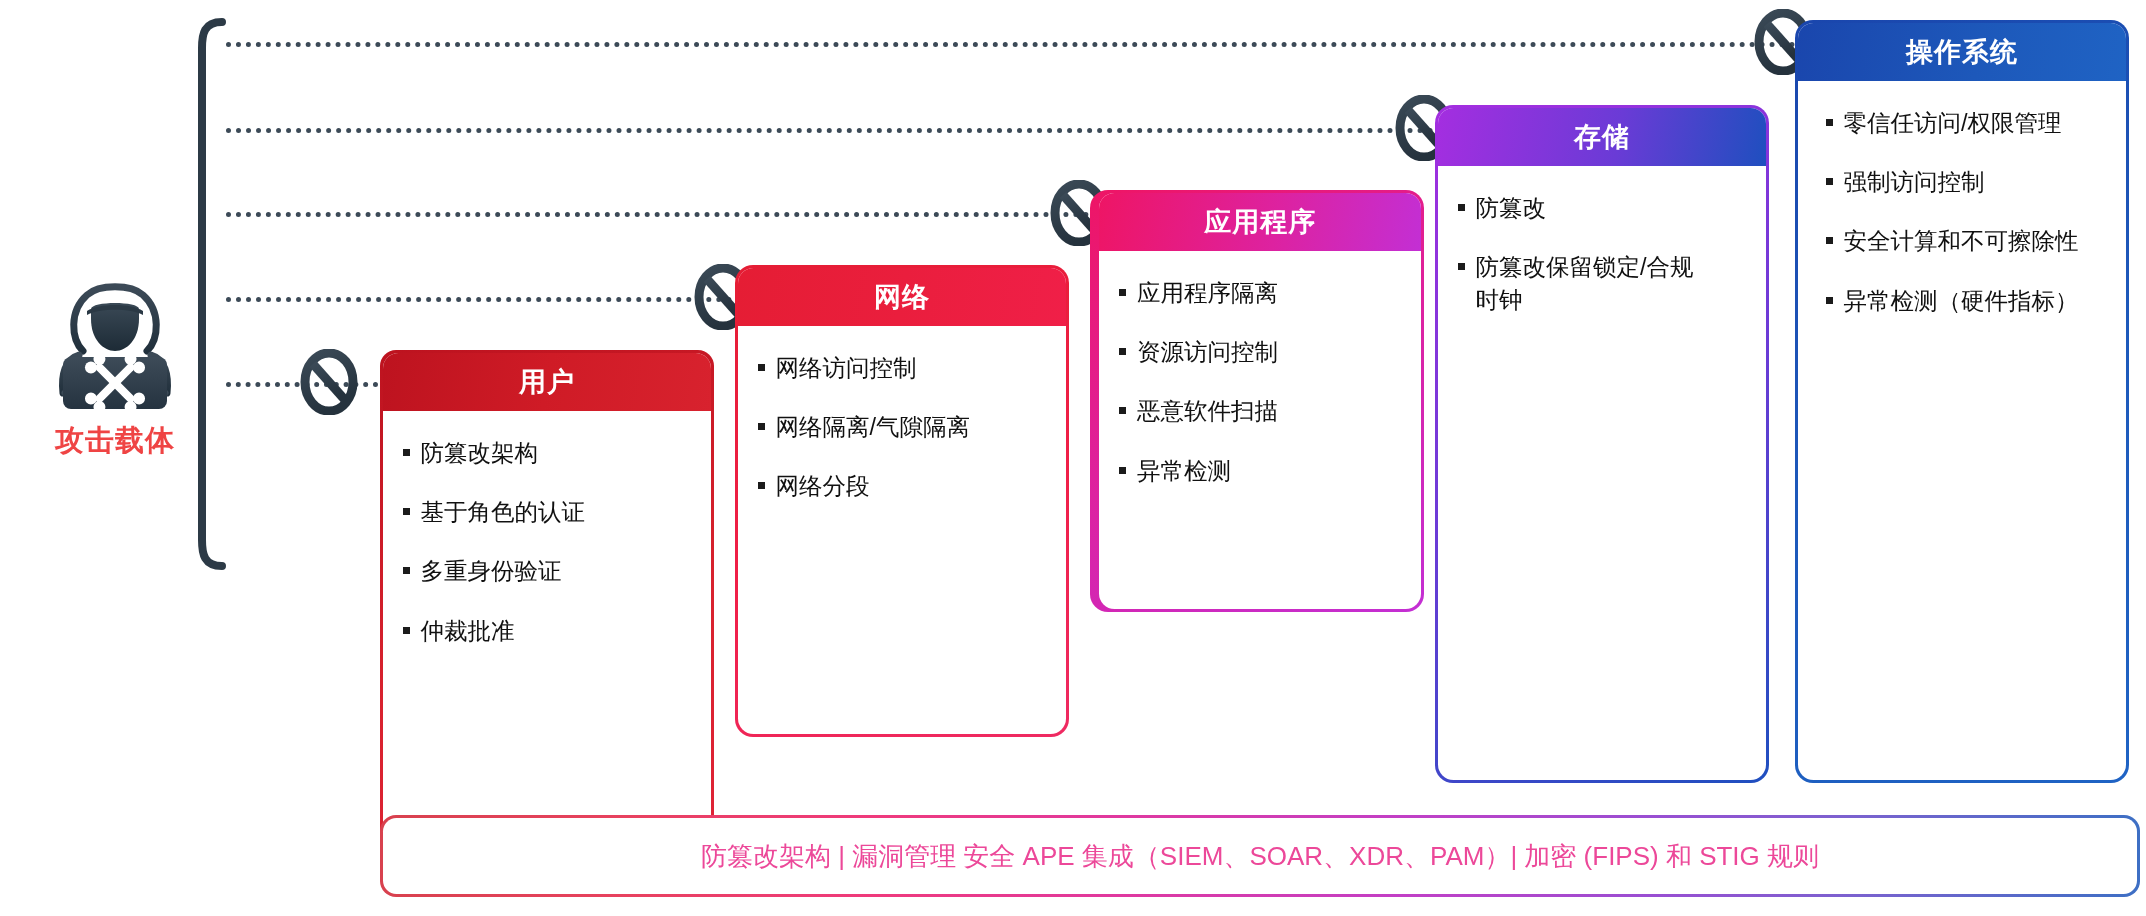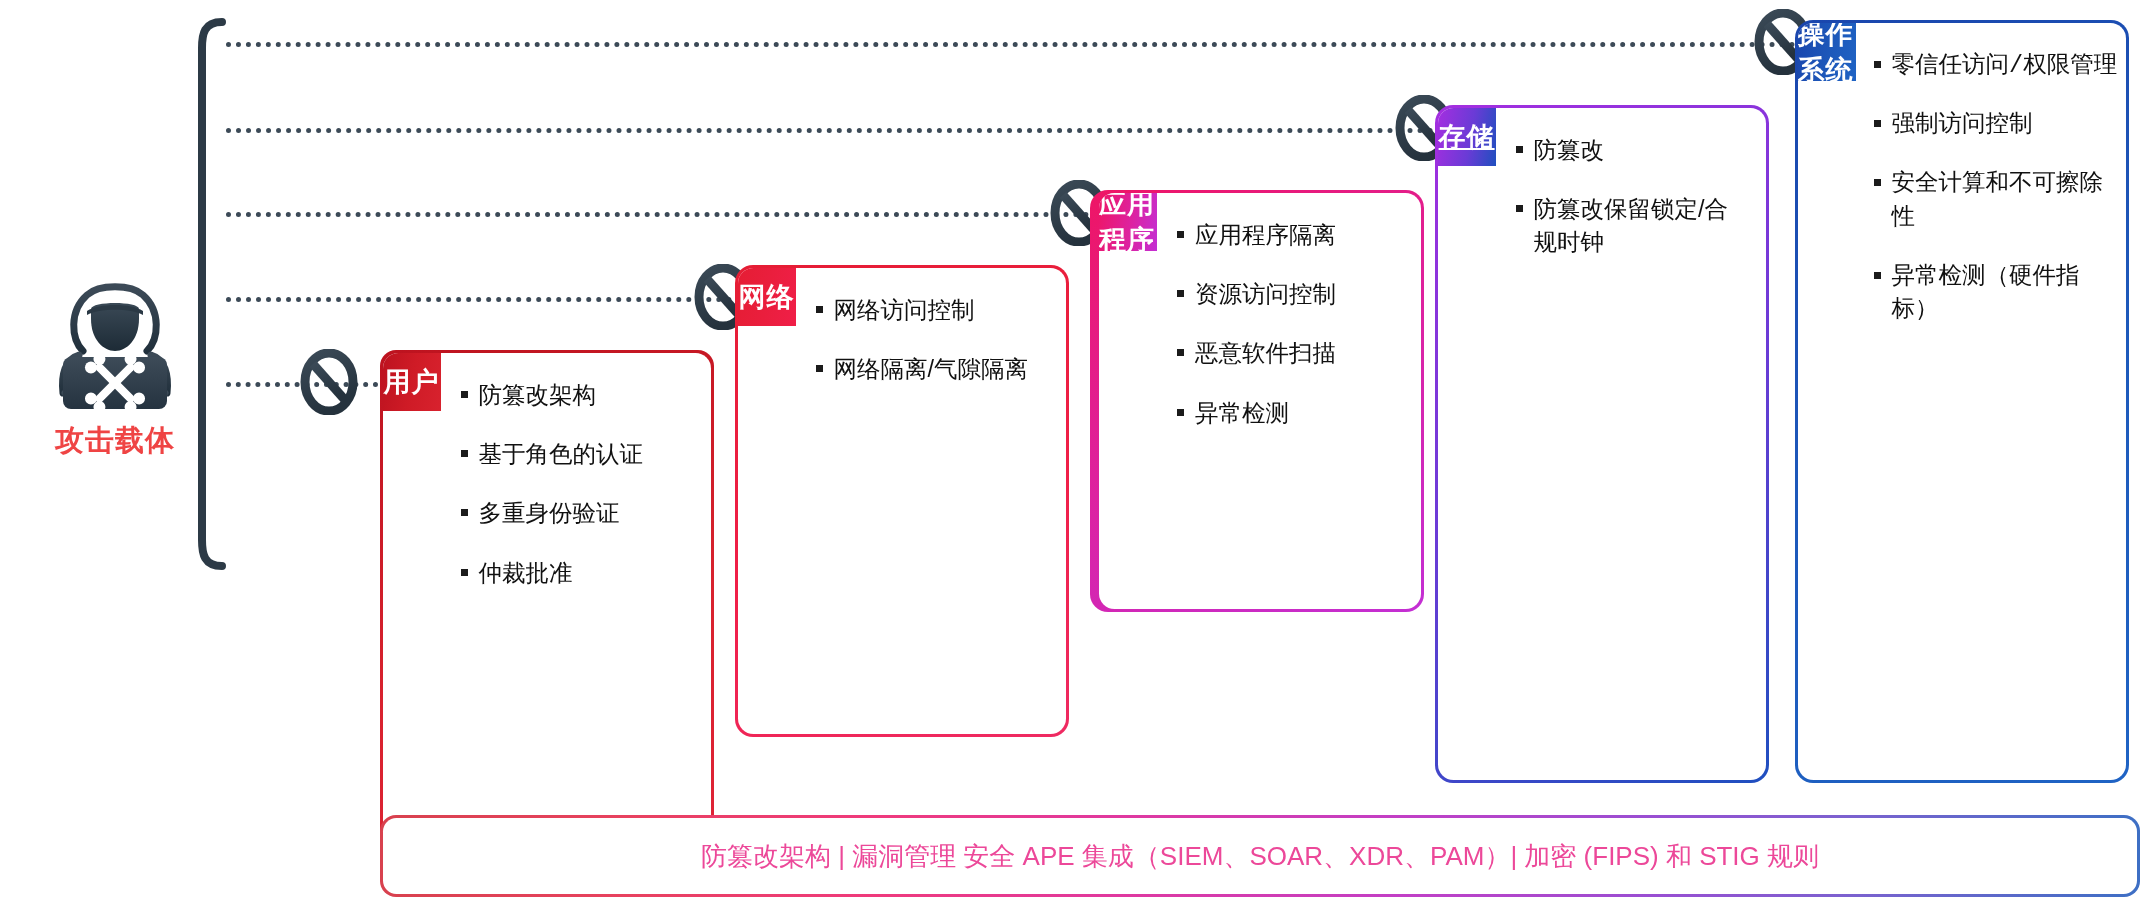--- a/index.html
+++ b/index.html
@@ -21,21 +21,21 @@
   
   .attack-line{position:absolute;height:0;border-top:5px dotted #3c4a57;}
 
   
   .no-sign{position:absolute;width:58px;height:66px;}
 
   
   .card{position:absolute;border-radius:18px;box-sizing:border-box;
         background:#ffffff;padding:2.6px;overflow:hidden;}
   .card-inner{background:#fff;border-radius:15.5px;width:100%;height:100%;
-              overflow:hidden;display:flex;flex-direction:row;}
+              overflow:hidden;display:flex;flex-direction:column;}
   .card-head{height:58px;flex:0 0 58px;display:flex;align-items:center;
              justify-content:center;color:#ffffff;font-size:27px;font-weight:bold;
              letter-spacing:1px;}
   .card-body{flex:1 1 auto;padding:26px 16px 10px 20px;}
   .bullet-row{display:flex;align-items:flex-start;margin-bottom:26px;}
   .bullet-mark{flex:0 0 auto;width:7px;height:7px;background:#1b1b1b;
                margin:12px 11px 0 0;}
   .bullet-text{font-size:23.5px;color:#111111;line-height:1.42;}
 
   
@@ -177,20 +177,24 @@
       </div>
       <div class="card-body">
         <div class="bullet-row">
           <span class="bullet-mark"></span>
           <span class="bullet-text">网络访问控制</span>
         </div>
         <div class="bullet-row">
           <span class="bullet-mark"></span>
           <span class="bullet-text">网络隔离/气隙隔离</span>
         </div>
+        <div class="bullet-row">
+          <span class="bullet-mark"></span>
+          <span class="bullet-text">网络分段</span>
+        </div>
       </div>
     </div>
   </div>
 
   <div class="card" style="left:1090px;top:190px;width:334px;height:422px;
               background:linear-gradient(150deg,#ee1565 0%,#dd22a0 50%,#c32fd4 100%);padding-left:9px;">
     <div class="card-inner">
       <div class="card-head" style="background:linear-gradient(100deg,#ee1565 0%,#dd22a0 55%,#c32fd4 100%);">
         <span>应用程序</span>
       </div>
@@ -211,21 +215,21 @@
           <span class="bullet-mark"></span>
           <span class="bullet-text">异常检测</span>
         </div>
       </div>
     </div>
   </div>
 
   <div class="card" style="left:1435px;top:105px;width:334px;height:678px;
               background:linear-gradient(150deg,#a42ee0 0%,#6a3bd6 50%,#1f4fbf 100%);">
     <div class="card-inner">
-      <div class="card-head" style="background:linear-gradient(100deg,#a42ee0 0%,#6a3bd6 55%,#1f4fbf 100%);text-decoration:underline;">
+      <div class="card-head" style="background:linear-gradient(100deg,#a42ee0 0%,#6a3bd6 55%,#1f4fbf 100%);">
         <span>存储</span>
       </div>
       <div class="card-body">
         <div class="bullet-row">
           <span class="bullet-mark"></span>
           <span class="bullet-text">防篡改</span>
         </div>
         <div class="bullet-row">
           <span class="bullet-mark"></span>
           <span class="bullet-text" style="max-width:236px;">防篡改保留锁定/合规时钟</span>
@@ -233,21 +237,21 @@
       </div>
     </div>
   </div>
 
   <div class="card" style="left:1795px;top:20px;width:334px;height:763px;
               background:linear-gradient(150deg,#1a46ad 0%,#1d58ba 50%,#1f63c4 100%);">
     <div class="card-inner">
       <div class="card-head" style="background:linear-gradient(100deg,#1a46ad 0%,#1d58ba 55%,#1f63c4 100%);">
         <span>操作系统</span>
       </div>
-      <div class="card-body" style="padding-left:18px;padding-right:8px;font-family:Liberation Mono, monospace;">
+      <div class="card-body" style="padding-left:28px;padding-right:8px;">
         <div class="bullet-row">
           <span class="bullet-mark"></span>
           <span class="bullet-text">零信任访问/权限管理</span>
         </div>
         <div class="bullet-row">
           <span class="bullet-mark"></span>
           <span class="bullet-text">强制访问控制</span>
         </div>
         <div class="bullet-row">
           <span class="bullet-mark"></span>

